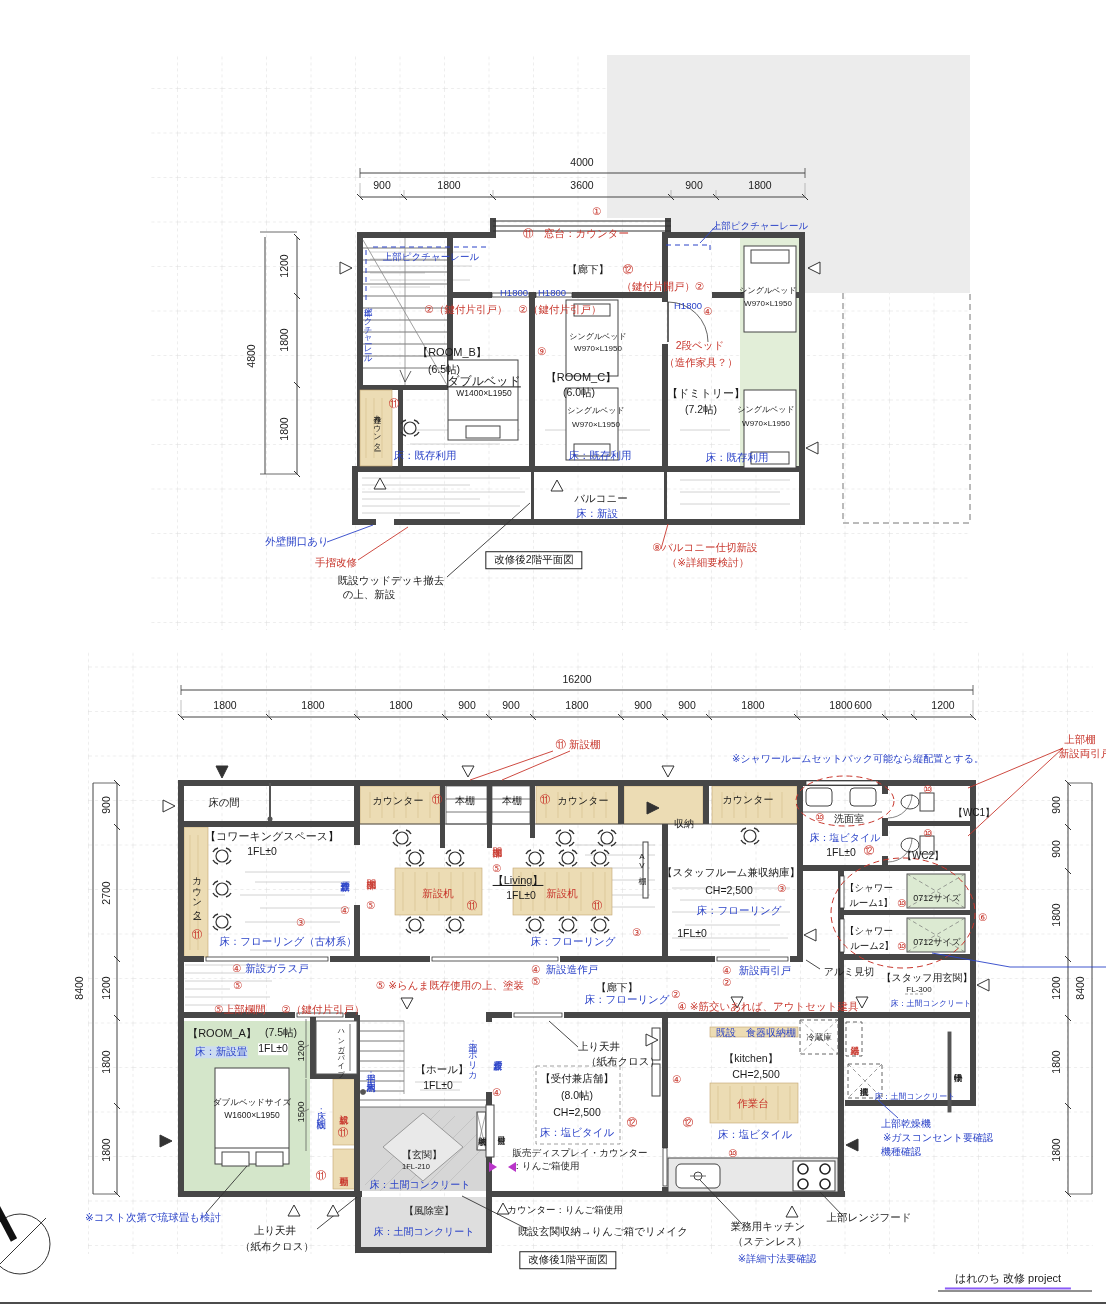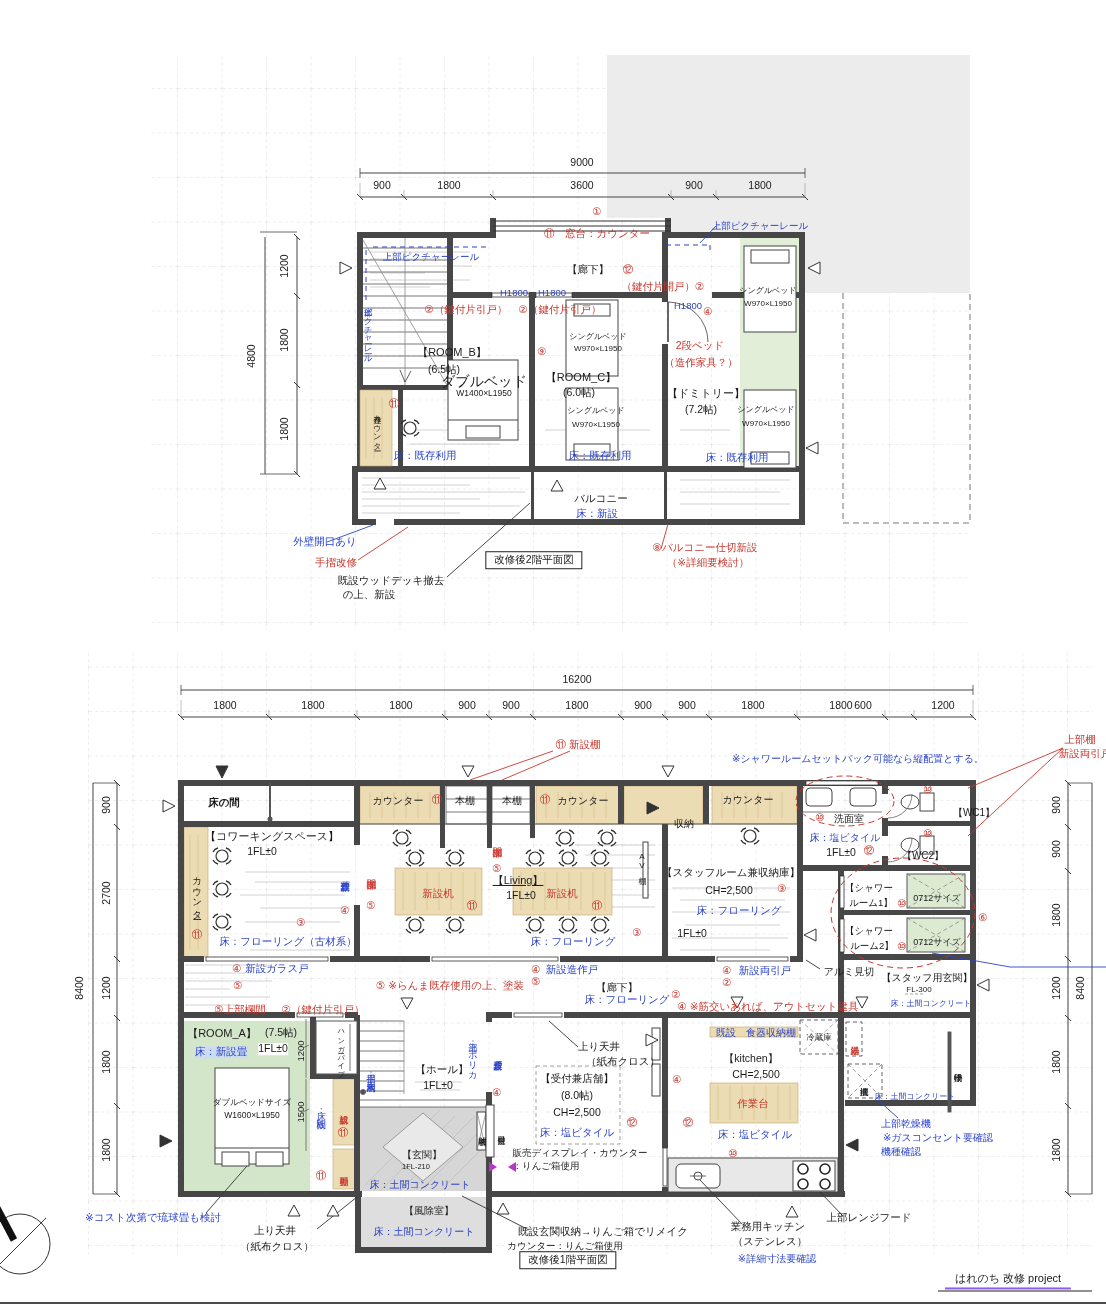--- a/index.html
+++ b/index.html
@@ -394,48 +394,48 @@
     <circle cx="20" cy="1244" r="30" fill="none" stroke="#333" stroke-width="1"></circle>
     <line x1="46" y1="1218" x2="-6" y2="1270" stroke="#333" stroke-width="1"></line>
     <line x1="-4" y1="1206" x2="14" y2="1240" stroke="#111" stroke-width="7"></line>
   </g>
 
   <line x1="938" y1="1291" x2="1092" y2="1291" stroke="#222" stroke-width="1.2"></line>
   <line x1="0" y1="1303" x2="1106" y2="1303" stroke="#111" stroke-width="1.5"></line>
 </svg>
 
 <div id="labels">
-      <span class="lb" style="left: 582px; top: 163px; color: rgb(26, 26, 26);">9000</span>
+      <span class="lb" style="left: 582px; top: 163px; color: rgb(26, 26, 26);">4000</span>
       <span class="lb" style="left: 382px; top: 186px; color: rgb(26, 26, 26);">900</span>
       <span class="lb" style="left: 449px; top: 186px; color: rgb(26, 26, 26);">1800</span>
       <span class="lb" style="left: 582px; top: 186px; color: rgb(26, 26, 26);">3600</span>
       <span class="lb" style="left: 694px; top: 186px; color: rgb(26, 26, 26);">900</span>
       <span class="lb" style="left: 760px; top: 186px; color: rgb(26, 26, 26);">1800</span>
       <span class="lb" style="left: 252px; top: 356px; color: rgb(26, 26, 26); transform: translate(-50%, -50%) rotate(-90deg);">4800</span>
       <span class="lb" style="left: 285px; top: 266px; color: rgb(26, 26, 26); transform: translate(-50%, -50%) rotate(-90deg);">1200</span>
       <span class="lb" style="left: 285px; top: 340px; color: rgb(26, 26, 26); transform: translate(-50%, -50%) rotate(-90deg);">1800</span>
       <span class="lb" style="left: 285px; top: 429px; color: rgb(26, 26, 26); transform: translate(-50%, -50%) rotate(-90deg);">1800</span>
       <span class="lb" style="left: 597px; top: 212px; color: rgb(200, 55, 45);">①</span>
-      <span class="lb" style="left: 597px; top: 234px; color: rgb(200, 55, 45);">⑪　窓台：カウンター</span>
+      <span class="lb" style="left: 576px; top: 234px; color: rgb(200, 55, 45);">⑪　窓台：カウンター</span>
       <span class="lb" style="left: 760px; top: 226px; font-size: 9.5px; color: rgb(43, 67, 200);">上部ピクチャーレール</span>
       <span class="lb" style="left: 431px; top: 257px; font-size: 9.5px; color: rgb(43, 67, 200);">上部ピクチャーレール</span>
       <span class="lb v" style="left: 368px; top: 330px; font-size: 8.5px; color: rgb(43, 67, 200);">上部ピクチャーレール</span>
       <span class="lb" style="left: 588px; top: 270px; color: rgb(26, 26, 26);">【廊下】</span>
       <span class="lb" style="left: 628px; top: 270px; color: rgb(200, 55, 45);">⑫</span>
       <span class="lb" style="left: 663px; top: 287px; color: rgb(200, 55, 45);">（鍵付片開戸）②</span>
       <span class="lb" style="left: 514px; top: 293px; font-size: 9.5px; color: rgb(43, 67, 200);">H1800</span>
       <span class="lb" style="left: 552px; top: 293px; font-size: 9.5px; color: rgb(43, 67, 200);">H1800</span>
       <span class="lb" style="left: 466px; top: 310px; color: rgb(200, 55, 45);">②（鍵付片引戸）</span>
       <span class="lb" style="left: 560px; top: 310px; color: rgb(200, 55, 45);">②（鍵付片引戸）</span>
       <span class="lb" style="left: 688px; top: 306px; font-size: 9.5px; color: rgb(43, 67, 200);">H1800</span>
       <span class="lb" style="left: 708px; top: 312px; color: rgb(200, 55, 45);">④</span>
       <span class="lb" style="left: 542px; top: 352px; color: rgb(200, 55, 45);">⑨</span>
       <span class="lb" style="left: 452px; top: 352px; font-size: 11px; color: rgb(26, 26, 26);">【ROOM_B】</span>
       <span class="lb" style="left: 444px; top: 370px; color: rgb(26, 26, 26); text-align: right;">(6.5帖)</span>
-      <span class="lb" style="left: 484px; top: 382px; font-size: 14px; color: rgb(26, 26, 26);">ダブルベッド</span>
+      <span class="lb" style="left: 484px; top: 382px; font-size: 12px; color: rgb(26, 26, 26); text-decoration: underline;">ダブルベッド</span>
       <span class="lb" style="left: 484px; top: 394px; font-size: 8.5px; color: rgb(26, 26, 26);">W1400×L1950</span>
       <span class="lb" style="left: 581px; top: 377px; font-size: 11px; color: rgb(26, 26, 26);">【ROOM_C】</span>
       <span class="lb" style="left: 579px; top: 393px; color: rgb(26, 26, 26);">(6.0帖)</span>
       <span class="lb" style="left: 598px; top: 337px; font-size: 8px; color: rgb(26, 26, 26);">シングルベッド</span>
       <span class="lb" style="left: 598px; top: 349px; font-size: 8px; color: rgb(26, 26, 26);">W970×L1950</span>
       <span class="lb" style="left: 596px; top: 411px; font-size: 8px; color: rgb(26, 26, 26);">シングルベッド</span>
       <span class="lb" style="left: 596px; top: 425px; font-size: 8px; color: rgb(26, 26, 26);">W970×L1950</span>
       <span class="lb" style="left: 700px; top: 346px; color: rgb(200, 55, 45);">2段ベッド</span>
       <span class="lb" style="left: 701px; top: 363px; color: rgb(200, 55, 45);">（造作家具？）</span>
       <span class="lb" style="left: 706px; top: 393px; font-size: 11px; color: rgb(26, 26, 26);">【ドミトリー】</span>
@@ -444,21 +444,21 @@
       <span class="lb" style="left: 768px; top: 304px; font-size: 8px; color: rgb(26, 26, 26);">W970×L1950</span>
       <span class="lb" style="left: 766px; top: 410px; font-size: 8px; color: rgb(26, 26, 26);">シングルベッド</span>
       <span class="lb" style="left: 766px; top: 424px; font-size: 8px; color: rgb(26, 26, 26);">W970×L1950</span>
       <span class="lb" style="left: 425px; top: 456px; color: rgb(43, 67, 200);">床：既存利用</span>
       <span class="lb" style="left: 600px; top: 456px; color: rgb(43, 67, 200);">床：既存利用</span>
       <span class="lb" style="left: 737px; top: 458px; color: rgb(43, 67, 200);">床：既存利用</span>
       <span class="lb v" style="left: 376px; top: 428px; font-size: 8px; color: rgb(26, 26, 26);">造作カウンター</span>
       <span class="lb" style="left: 394px; top: 404px; color: rgb(200, 55, 45);">⑪</span>
       <span class="lb" style="left: 601px; top: 499px; color: rgb(26, 26, 26);">バルコニー</span>
       <span class="lb" style="left: 597px; top: 514px; color: rgb(43, 67, 200);">床：新設</span>
-      <span class="lb" style="left: 297px; top: 542px; color: rgb(43, 67, 200); margin-left: 28px;">外壁開口あり</span>
+      <span class="lb" style="left: 297px; top: 542px; color: rgb(43, 67, 200);">外壁開口あり</span>
       <span class="lb" style="left: 336px; top: 563px; color: rgb(200, 55, 45);">手摺改修</span>
       <span class="lb" style="left: 391px; top: 581px; color: rgb(26, 26, 26);">既設ウッドデッキ撤去</span>
       <span class="lb" style="left: 369px; top: 595px; color: rgb(26, 26, 26);">の上、新設</span>
       <span class="lb bd" style="left: 534px; top: 560px; color: rgb(26, 26, 26);">改修後2階平面図</span>
       <span class="lb" style="left: 705px; top: 548px; color: rgb(200, 55, 45);">⑧バルコニー仕切新設</span>
       <span class="lb" style="left: 708px; top: 563px; color: rgb(200, 55, 45);">（※詳細要検討）</span>
       <span class="lb" style="left: 577px; top: 680px; color: rgb(26, 26, 26);">16200</span>
       <span class="lb" style="left: 225px; top: 706px; color: rgb(26, 26, 26);">1800</span>
       <span class="lb" style="left: 313px; top: 706px; color: rgb(26, 26, 26);">1800</span>
       <span class="lb" style="left: 401px; top: 706px; color: rgb(26, 26, 26);">1800</span>
@@ -481,21 +481,21 @@
       <span class="lb" style="left: 1057px; top: 849px; color: rgb(26, 26, 26); transform: translate(-50%, -50%) rotate(-90deg);">900</span>
       <span class="lb" style="left: 1057px; top: 915px; color: rgb(26, 26, 26); transform: translate(-50%, -50%) rotate(-90deg);">1800</span>
       <span class="lb" style="left: 1057px; top: 988px; color: rgb(26, 26, 26); transform: translate(-50%, -50%) rotate(-90deg);">1200</span>
       <span class="lb" style="left: 1057px; top: 1062px; color: rgb(26, 26, 26); transform: translate(-50%, -50%) rotate(-90deg);">1800</span>
       <span class="lb" style="left: 1057px; top: 1150px; color: rgb(26, 26, 26); transform: translate(-50%, -50%) rotate(-90deg);">1800</span>
       <span class="lb" style="left: 1081px; top: 988px; color: rgb(26, 26, 26); transform: translate(-50%, -50%) rotate(-90deg);">8400</span>
       <span class="lb" style="left: 578px; top: 745px; color: rgb(200, 55, 45);">⑪ 新設棚</span>
       <span class="lb" style="left: 858px; top: 758px; font-size: 10px; color: rgb(43, 67, 200);">※シャワールームセットバック可能なら縦配置とする。</span>
       <span class="lb" style="left: 1080px; top: 740px; color: rgb(200, 55, 45);">上部棚</span>
       <span class="lb" style="left: 1085px; top: 754px; color: rgb(200, 55, 45);">新設両引戸</span>
-      <span class="lb" style="left: 224px; top: 803px; color: rgb(26, 26, 26); font-weight: bold;">床の間</span>
+      <span class="lb" style="left: 224px; top: 803px; color: rgb(26, 26, 26);">床の間</span>
       <span class="lb" style="left: 398px; top: 800px; font-size: 10px; color: rgb(26, 26, 26);">カウンター</span>
       <span class="lb" style="left: 437px; top: 800px; color: rgb(200, 55, 45);">⑪</span>
       <span class="lb" style="left: 465px; top: 800px; font-size: 10px; color: rgb(26, 26, 26);">本棚</span>
       <span class="lb" style="left: 512px; top: 800px; font-size: 10px; color: rgb(26, 26, 26);">本棚</span>
       <span class="lb" style="left: 545px; top: 800px; color: rgb(200, 55, 45);">⑪</span>
       <span class="lb" style="left: 583px; top: 800px; font-size: 10px; color: rgb(26, 26, 26);">カウンター</span>
       <span class="lb" style="left: 684px; top: 800px; font-size: 10px; color: rgb(26, 26, 26); margin-top: 23px;">収納</span>
       <span class="lb" style="left: 748px; top: 799px; font-size: 10px; color: rgb(26, 26, 26);">カウンター</span>
       <span class="lb" style="left: 820px; top: 818px; color: rgb(200, 55, 45);">⑩</span>
       <span class="lb" style="left: 849px; top: 818px; font-size: 10px; color: rgb(26, 26, 26);">洗面室</span>
@@ -593,21 +593,21 @@
       <span class="lb" style="left: 424px; top: 1231px; font-size: 10px; color: rgb(43, 67, 200);">床：土間コンクリート</span>
       <span class="lb" style="left: 599px; top: 1047px; color: rgb(26, 26, 26);">上り天井</span>
       <span class="lb" style="left: 623px; top: 1062px; color: rgb(26, 26, 26);">（紙布クロス）</span>
       <span class="lb" style="left: 577px; top: 1079px; color: rgb(26, 26, 26);">【受付兼店舗】</span>
       <span class="lb" style="left: 577px; top: 1096px; color: rgb(26, 26, 26);">(8.0帖)</span>
       <span class="lb" style="left: 577px; top: 1113px; color: rgb(26, 26, 26);">CH=2,500</span>
       <span class="lb" style="left: 577px; top: 1133px; color: rgb(43, 67, 200);">床：塩ビタイル</span>
       <span class="lb" style="left: 632px; top: 1123px; color: rgb(200, 55, 45);">⑫</span>
       <span class="lb" style="left: 580px; top: 1153px; font-size: 9.5px; color: rgb(26, 26, 26);">販売ディスプレイ・カウンター</span>
       <span class="lb" style="left: 546px; top: 1166px; font-size: 9.5px; color: rgb(26, 26, 26);">：りんご箱使用</span>
-      <span class="lb" style="left: 565px; top: 1210px; font-size: 9.5px; color: rgb(26, 26, 26); margin-top: 36px;">カウンター：りんご箱使用</span>
+      <span class="lb" style="left: 565px; top: 1210px; font-size: 9.5px; color: rgb(26, 26, 26);">カウンター：りんご箱使用</span>
       <span class="lb" style="left: 603px; top: 1232px; font-size: 10.5px; color: rgb(26, 26, 26);">既設玄関収納→りんご箱でリメイク</span>
       <span class="lb" style="left: 756px; top: 1032px; font-size: 10px; color: rgb(43, 67, 200);">既設　食器収納棚</span>
       <span class="lb" style="left: 819px; top: 1038px; font-size: 8.5px; color: rgb(26, 26, 26);">冷蔵庫</span>
       <span class="lb" style="left: 751px; top: 1059px; color: rgb(26, 26, 26);">【kitchen】</span>
       <span class="lb" style="left: 756px; top: 1075px; color: rgb(26, 26, 26);">CH=2,500</span>
       <span class="lb" style="left: 753px; top: 1104px; color: rgb(200, 55, 45);">作業台</span>
       <span class="lb" style="left: 755px; top: 1135px; color: rgb(43, 67, 200);">床：塩ビタイル</span>
       <span class="lb" style="left: 677px; top: 1080px; color: rgb(200, 55, 45);">④</span>
       <span class="lb" style="left: 688px; top: 1123px; color: rgb(200, 55, 45);">⑫</span>
       <span class="lb" style="left: 733px; top: 1154px; color: rgb(200, 55, 45);">⑩</span>

